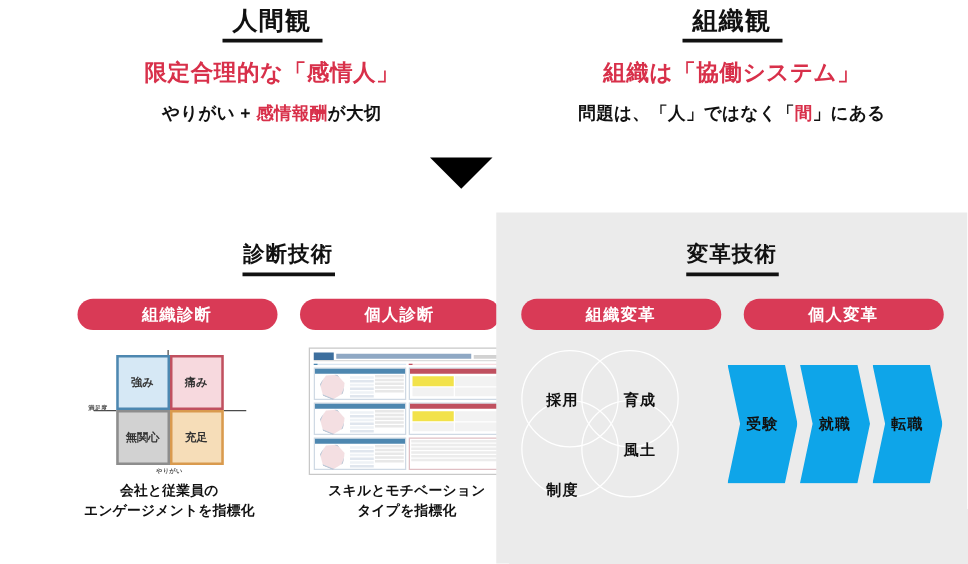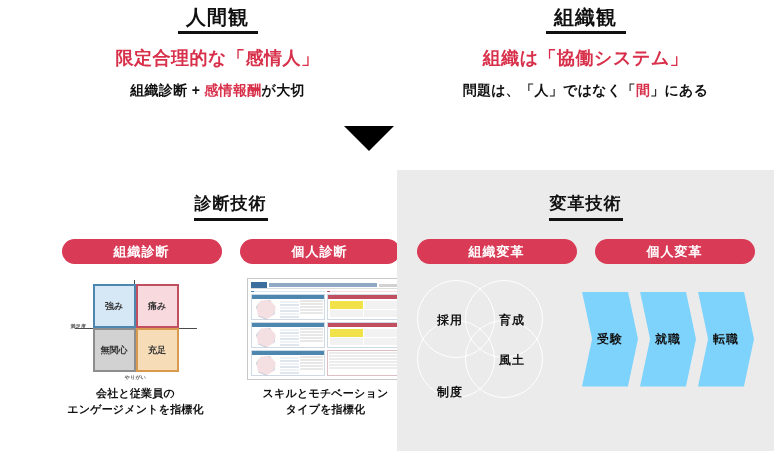--- a/index.html
+++ b/index.html
@@ -315,21 +315,21 @@
 
   .chevrons {
     position: relative;
     display: flex;
     width: 174px;
     height: 95px;
   }
   .chev {
     position: relative;
     flex: 1;
-    background: #7dd3fc;
+    background: #0ea5e9;
     display: flex;
     align-items: center;
     justify-content: center;
     font-size: 12px;
     font-weight: 700;
     letter-spacing: 1px;
     color: #111111;
     margin-right: 2px;
     clip-path: polygon(0% 0%, 82% 0%, 100% 50%, 82% 100%, 0% 100%, 18% 50%);
   }
@@ -337,21 +337,21 @@
     clip-path: polygon(0% 0%, 82% 0%, 100% 50%, 82% 100%, 0% 100%, 18% 50%);
   }
 </style>
 </head>
 <body>
 
 <div class="top-col left">
   <div class="col-title">人間観</div>
   <div class="title-rule"></div>
   <div class="col-lead">限定合理的な「感情人」</div>
-  <div class="col-sub"><span>組織診断 + </span><span class="accent">感情報酬</span><span>が大切</span></div>
+  <div class="col-sub"><span>やりがい + </span><span class="accent">感情報酬</span><span>が大切</span></div>
 </div>
 
 <div class="top-col right">
   <div class="col-title">組織観</div>
   <div class="title-rule"></div>
   <div class="col-lead">組織は「協働システム」</div>
   <div class="col-sub"><span>問題は、「人」ではなく「</span><span class="accent">間</span><span>」にある</span></div>
 </div>
 
 <div class="down-triangle"></div>

